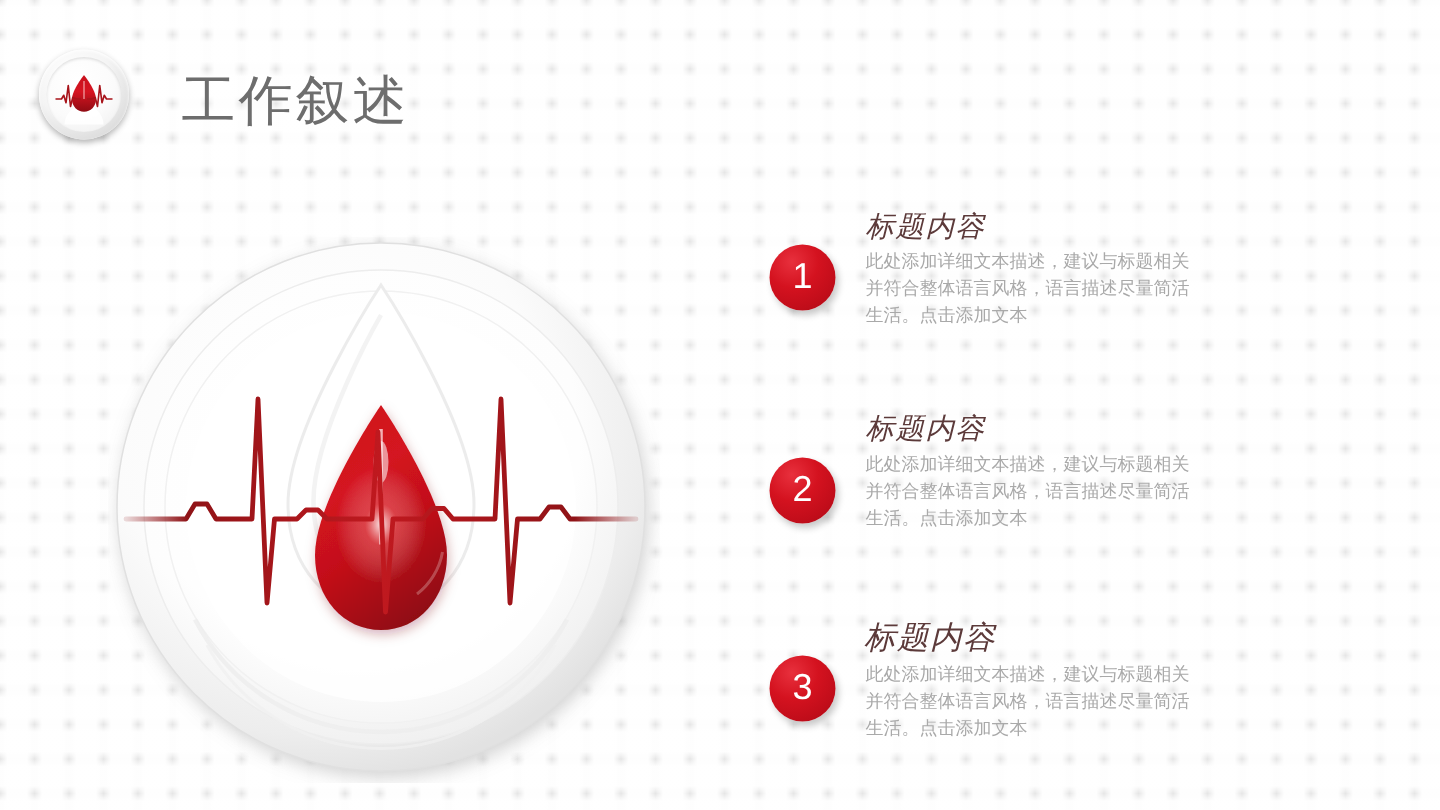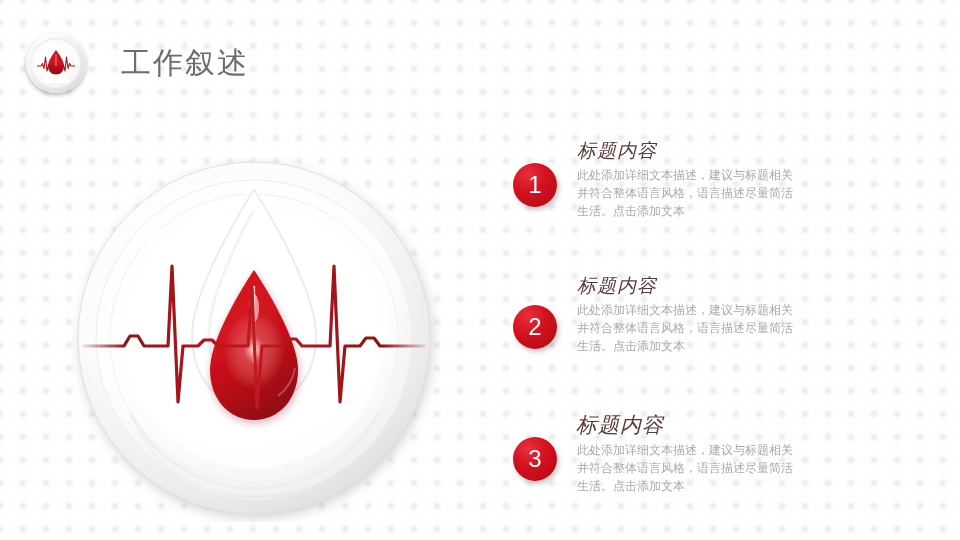--- a/index.html
+++ b/index.html
@@ -45,21 +45,21 @@
   .badge .ring2 {
     position:absolute; left:5px; top:5px; width:50px; height:50px;
     border-radius:50%;
     background:radial-gradient(circle at 40% 30%, #ffffff 0%, #fbfbfb 55%, #ececec 100%);
     box-shadow:inset 0 1px 2px rgba(0,0,0,0.12);
   }
   .badge svg { position:absolute; left:0; top:0; }
 
   #page-title {
     position:absolute; left:121px; top:43px;
-    font-size:30px; color:#6d6d6d; letter-spacing:2px;
+    font-size:36px; color:#6d6d6d; letter-spacing:2px;
     font-family:"DejaVu Sans","Liberation Sans",sans-serif;
     white-space:nowrap;
   }
 
   
   #plate-wrap { position:absolute; left:72px; top:158px; width:368px; height:364px; }
   #plate-wrap svg { display:block; }
 
   
   #content-list { position:absolute; left:505px; top:130px; width:430px; height:380px; }
@@ -99,21 +99,21 @@
     margin-bottom:2px;
     font-style:italic;
   }
   .item-3 .item-head { font-size:21px; margin-left:-1px; }
 
   .item-body {
     color:#a9a9a9;
     font-size:12px;
     line-height:18px;
     width:218px;
-    font-family:Liberation Sans, sans-serif;
+    font-family:Liberation Mono, monospace;
     letter-spacing:0px;
   }
 </style>
 </head>
 <body>
 
 <div id="slide">
 
   <div id="header">
 

